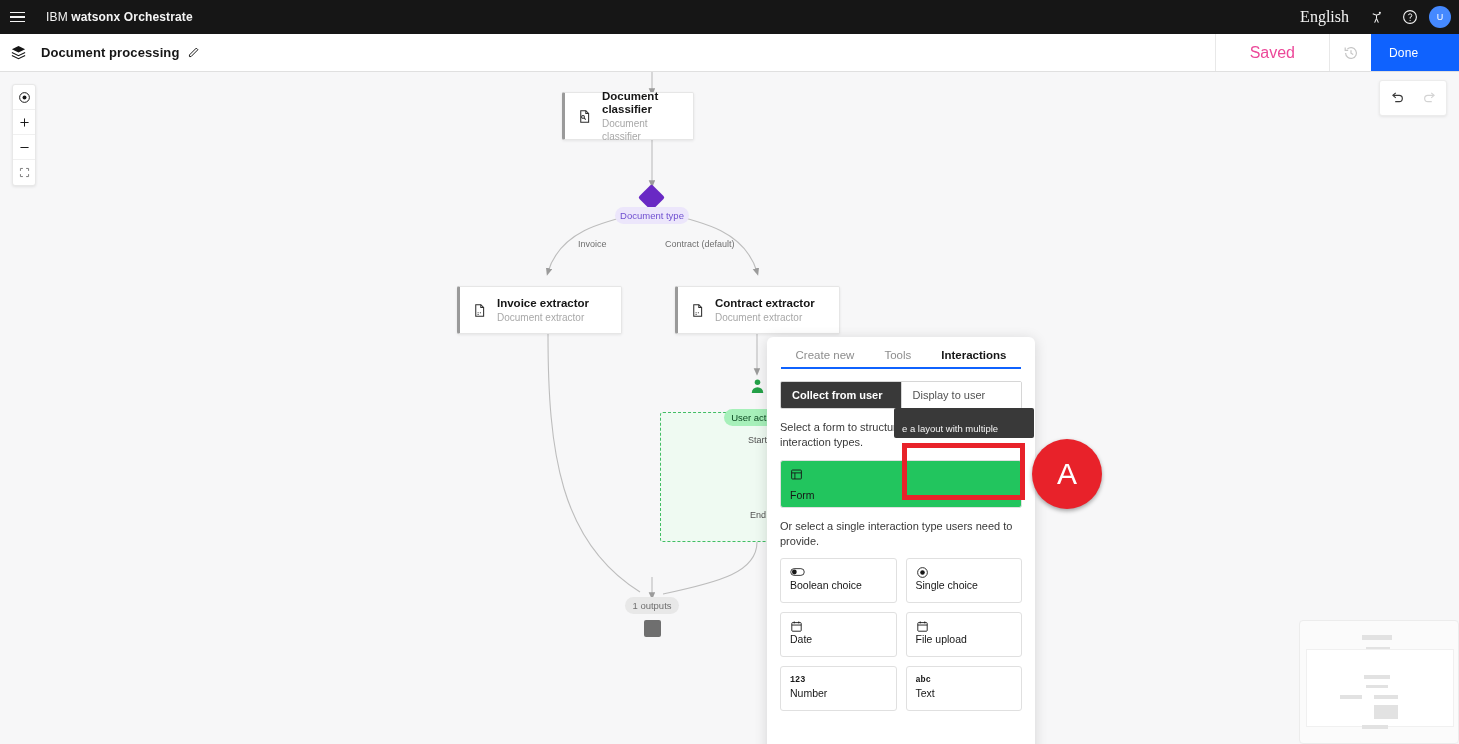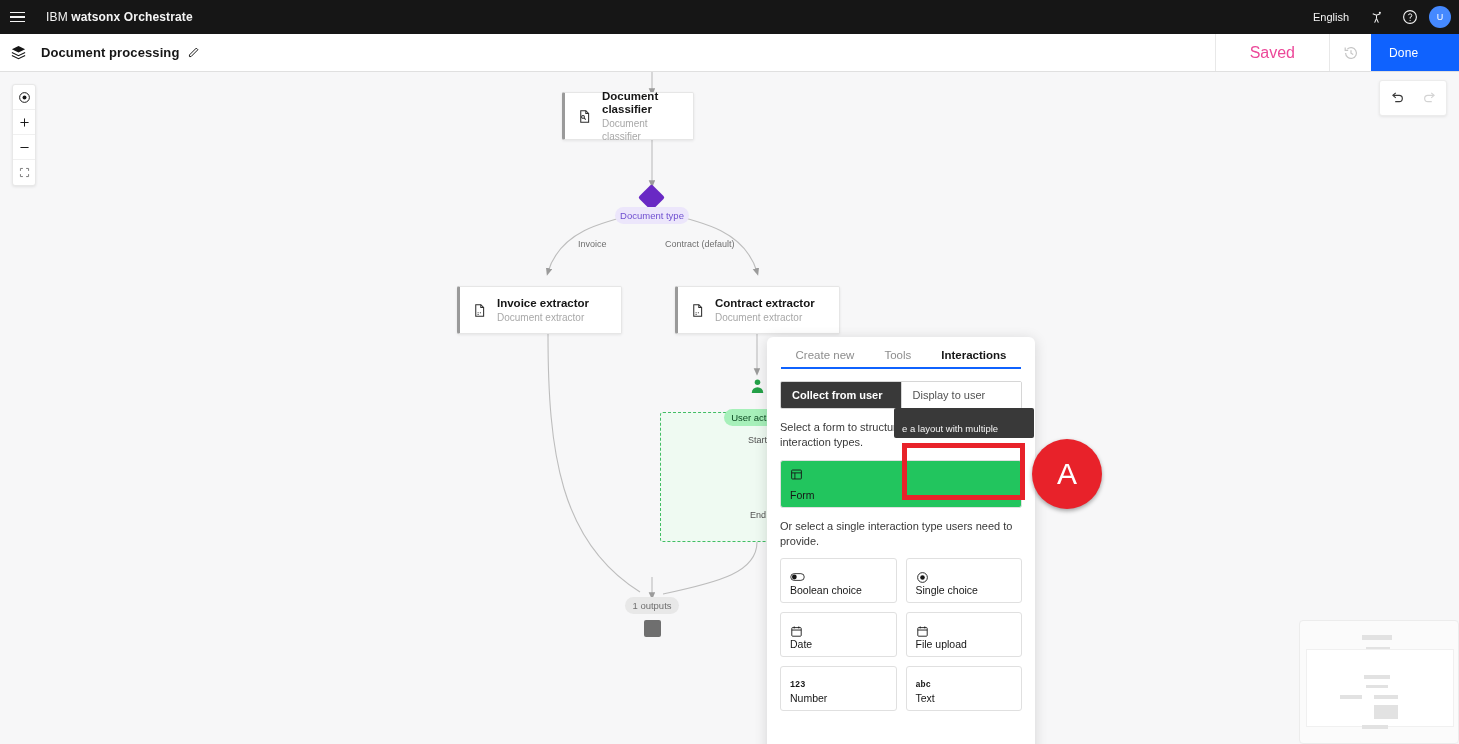--- a/index.html
+++ b/index.html
@@ -23,21 +23,21 @@
   .hamburger i { display: block; width: 15px; height: 1.5px; background: #f4f4f4; }
   .brand {
     color: #f4f4f4; font-size: 12px; margin-left: 12px; letter-spacing: .15px;
     white-space: nowrap;
   }
   .brand b { font-weight: 600; }
   .topbar-right {
     margin-left: auto; display: flex; align-items: center; height: 34px;
   }
   .lang {
-    color: #f4f4f4; font-size: 11px; padding: 0 10px; cursor: pointer;
+    color: #f4f4f4; font-size: 16px; padding: 0 10px; cursor: pointer; font-family: Liberation Serif, serif;
   }
   .ticon {
     width: 34px; height: 34px; display: flex; align-items: center; justify-content: center;
     color: #f4f4f4; cursor: pointer;
   }
   .avatar {
     width: 22px; height: 22px; border-radius: 50%;
     background: #4589ff; color: #fff; font-size: 9px;
     display: flex; align-items: center; justify-content: center;
     margin: 0 8px 0 2px; cursor: pointer;
@@ -189,21 +189,21 @@
   .helper { font-size: 11px; color: #393939; line-height: 15px; margin-top: 11px; }
 
   .big-card {
     margin-top: 10px; height: 48px; border: 1px solid #e0e0e0; border-radius: 3px;
     padding: 6px 9px; display: flex; flex-direction: column; justify-content: space-between;
     cursor: pointer; background: #22c55e;
   }
   .grid2 { display: grid; grid-template-columns: 1fr 1fr; gap: 9px; margin-top: 9px; }
   .sm-card {
     height: 45px; border: 1px solid #e0e0e0; border-radius: 3px;
-    padding: 6px 9px; display: flex; flex-direction: column; justify-content: flex-end;
+    padding: 6px 9px; display: flex; flex-direction: column; justify-content: flex-start;
     cursor: pointer; background: #fff;
   }
   .c-icon { color: #161616; height: 14px; display: flex; align-items: center; }
   .c-label { font-size: 10.5px; color: #161616; }
   .mono-ic { font-family: "Liberation Mono", monospace; font-size: 8.5px; font-weight: 700; }
 
   
   .tooltip-dark {
     position: absolute; left: 127px; top: 39px; width: 140px; height: 30px;
     background: #393939; color: #f4f4f4; font-size: 9.5px; line-height: 12px;

